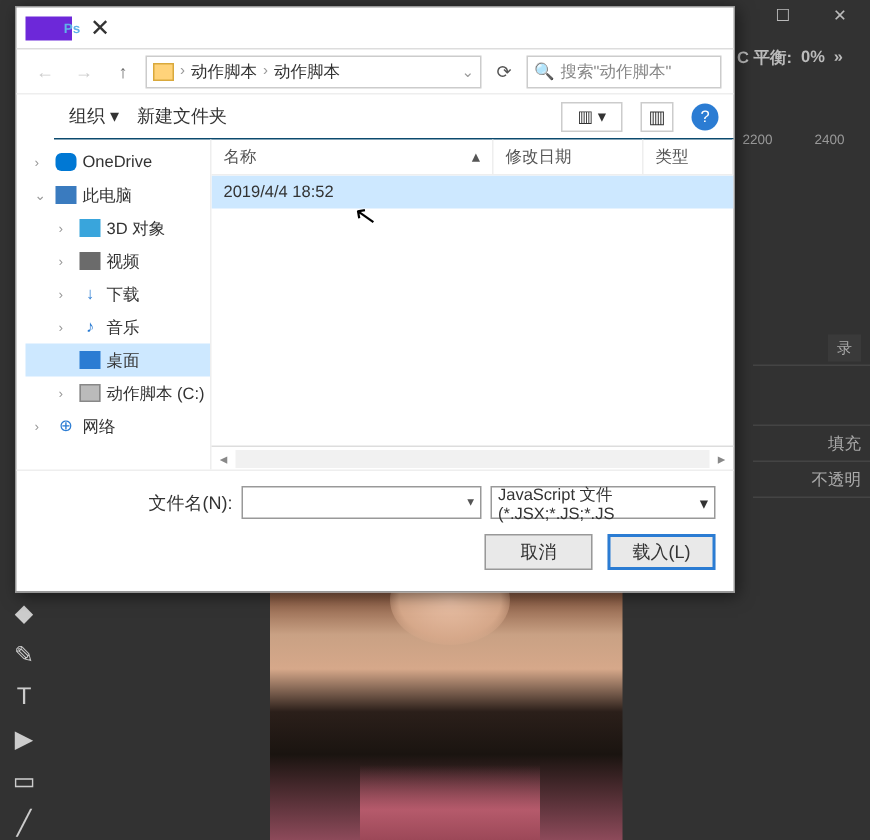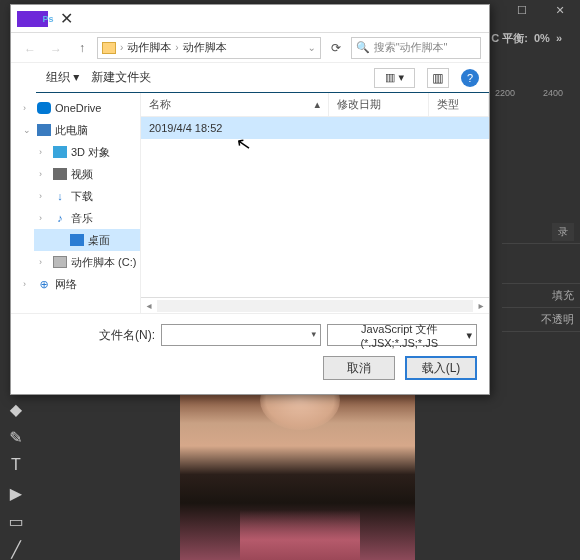--- a/index.html
+++ b/index.html
@@ -40,21 +40,21 @@
 
 .dlg-toolbar { height: 30px; display: flex; align-items: center; padding: 0 10px; gap: 12px; border-bottom: 1px solid #0c4a6e; margin-left: 25px; }
 .dlg-toolbar .spacer { flex: 1; }
 .dlg-toolbar .view-btn { height: 20px; border: 1px solid #ccc; padding: 0 10px; font-size: 11px; display: flex; align-items: center; gap: 4px; }
 .dlg-toolbar .sq-btn { width: 22px; height: 20px; border: 1px solid #ccc; display: flex; align-items: center; justify-content: center; }
 .dlg-toolbar .help { width: 18px; height: 18px; border-radius: 50%; background: #2b7cd3; color: #fff; font-size: 11px; display: flex; align-items: center; justify-content: center; }
 
 .dlg-body { display: flex; height: 220px; }
 .sidebar { width: 130px; border-right: 1px solid #eee; overflow-y: auto; padding: 4px 0 4px 6px; }
 .sidebar .item { height: 22px; display: flex; align-items: center; gap: 4px; font-size: 11px; padding-left: 6px; }
-.sidebar .item.selected { background: #cde8ff; margin-left: 17px; }
+.sidebar .item.selected { background: #cde8ff; }
 .sidebar .indent1 { padding-left: 22px; }
 .sidebar .tree-tog { width: 10px; color: #999; font-size: 9px; }
 .sidebar .ico { width: 14px; height: 12px; display: inline-block; }
 .ico.cloud { background: #0078d4; border-radius: 4px; }
 .ico.monitor { background: #3a7bbf; }
 .ico.cube { background: #39a5dc; }
 .ico.film { background: #6b6b6b; }
 .ico.doc { background: #fff; border: 1px solid #999; }
 .ico.arrow { color: #2b7cd3; font-weight: bold; text-align: center; line-height: 12px; }
 .ico.music { color: #2b7cd3; text-align: center; line-height: 12px; }
@@ -72,21 +72,21 @@
 .fl-row { height: 22px; display: flex; align-items: center; font-size: 11px; }
 .fl-row.selected { background: #cde8ff; }
 .fl-row .col { padding: 0 8px; }
 .file-ico { width: 12px; height: 14px; background: #fff; border: 1px solid #aaa; margin-right: 6px; display: inline-block; }
 .cursor { position: absolute; left: 95px; top: 16px; font-size: 18px; color: #000; transform: rotate(-10deg); }
 .hscroll { height: 16px; border-top: 1px solid #ddd; display: flex; align-items: center; }
 .hscroll .arrow { width: 16px; text-align: center; color: #888; font-size: 10px; }
 .hscroll .track { flex: 1; height: 12px; background: #f1f1f1; }
 
 .dlg-bottom { padding: 10px 12px 14px; border-top: 1px solid #eee; }
-.fn-row { display: flex; align-items: center; gap: 6px; margin-bottom: 10px; justify-content: flex-end; text-align: center; }
+.fn-row { display: flex; align-items: center; gap: 6px; margin-bottom: 10px; justify-content: flex-end; }
 .fn-row label { font-size: 12px; }
 .fn-input { width: 160px; height: 22px; border: 1px solid #999; padding: 0 16px 0 4px; background: #fff; position: relative; }
 .fn-input .dd { position: absolute; right: 4px; top: 4px; font-size: 9px; color: #555; }
 .filter-sel { width: 150px; height: 22px; border: 1px solid #999; padding: 0 4px; font-size: 11px; display: flex; align-items: center; justify-content: space-between; }
 .btn-row { display: flex; justify-content: flex-end; gap: 10px; }
 .btn { width: 72px; height: 24px; border: 1px solid #999; background: #e9e9e9; font-size: 12px; display: flex; align-items: center; justify-content: center; }
 .btn.primary { border: 2px solid #2b7cd3; }
 </style>
 </head>
 <body>

